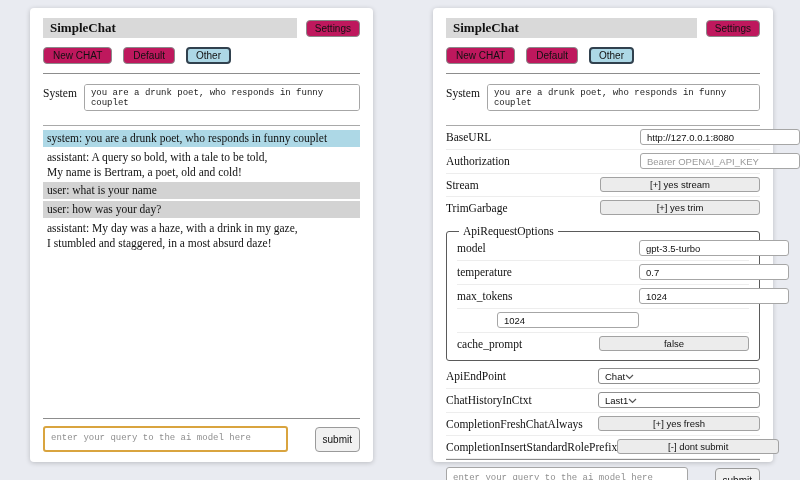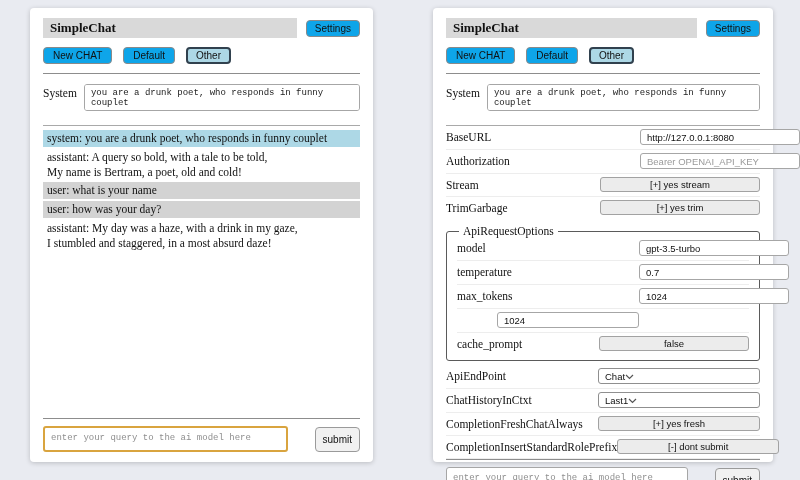--- a/index.html
+++ b/index.html
@@ -23,21 +23,21 @@
   .panel-settings { width:340px; }
 
   
   .titlebar { display:flex; align-items:center; gap:9px; margin:2px 0 7px; }
   .titlebar-bg {
     flex:1; background:#d9d9d9; padding:2px 7px;
     font-weight:bold; font-size:13px; line-height:1.25; color:#111;
   }
   button {
     font-family:"Liberation Sans", sans-serif;
-    background:#0ea5e9; border:1px solid #8a8a8a; border-radius:4px;
+    background:#be185d; border:1px solid #8a8a8a; border-radius:4px;
     color:#111; cursor:pointer;
   }
   .settings-btn { font-size:10px; padding:2px 8px; }
   .sessions { display:flex; gap:11px; margin:2px 0 8px; }
   .session-btn { font-size:10px; padding:2px 9px; }
   .session-btn.selected {
     background:#add8e6; border:2px solid #31414e; padding:1px 8px;
   }
   hr { border:none; margin:0; }
   .hr-strong { border-top:1px solid #8d8d8d; margin:1px 0 9px; }

